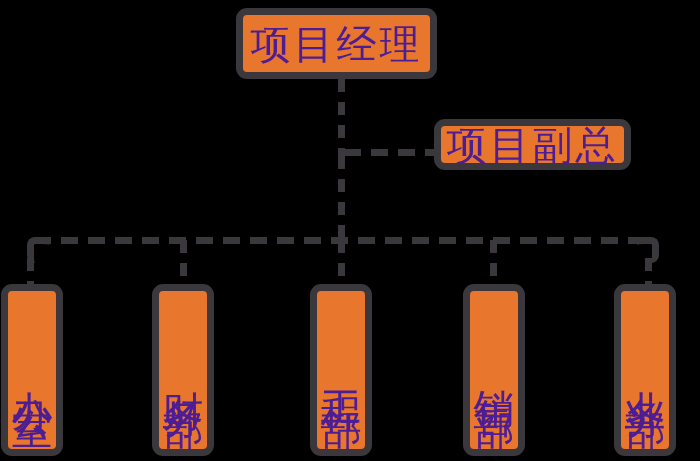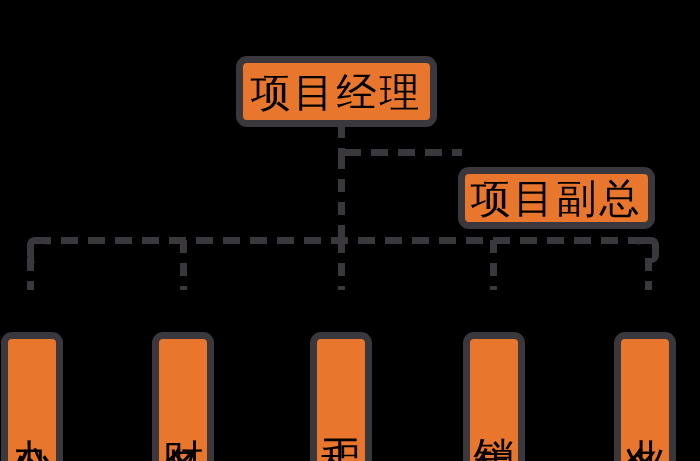--- a/index.html
+++ b/index.html
@@ -46,24 +46,23 @@
   
   .node {
     position: absolute;
     box-sizing: border-box;
     background: #e8762c;
     border: 7px solid #3a383c;
     border-radius: 11px;
     display: flex;
     align-items: center;
     justify-content: center;
-    color: #000000;
+    color: #4c1d95;
     line-height: 1;
     z-index: 5;
-    margin-top: 48px;
   }
   .node-label {
     display: block;
     text-align: center;
     letter-spacing: 2px;
   }
   
   .node.horiz .node-label {
     font-size: 40px;
     letter-spacing: 3px;
@@ -101,21 +100,21 @@
   <div class="v-dash" style="left:27px; top:258px; height:32px;"></div>
   <div class="v-dash" style="left:180px; top:240px; height:50px;"></div>
   <div class="v-dash" style="left:338px; top:240px; height:50px;"></div>
   <div class="v-dash" style="left:490px; top:240px; height:50px;"></div>
   <div class="v-dash" style="left:645px; top:258px; height:32px;"></div>
 
   <div class="node horiz" style="left:236px; top:8px; width:201px; height:71px;">
     <span class="node-label">项目经理</span>
   </div>
 
-  <div class="node horiz" style="left:458px; top:119px; width:197px; height:62px;">
+  <div class="node horiz" style="left:434px; top:119px; width:197px; height:51px;">
     <span class="node-label">项目副总</span>
   </div>
 
   <div class="node vert" style="left:1px; top:284px; width:62px; height:172px;">
     <span class="node-label">办公室</span>
   </div>
 
   <div class="node vert" style="left:152px; top:284px; width:62px; height:172px;">
     <span class="node-label">财务部</span>
   </div>

